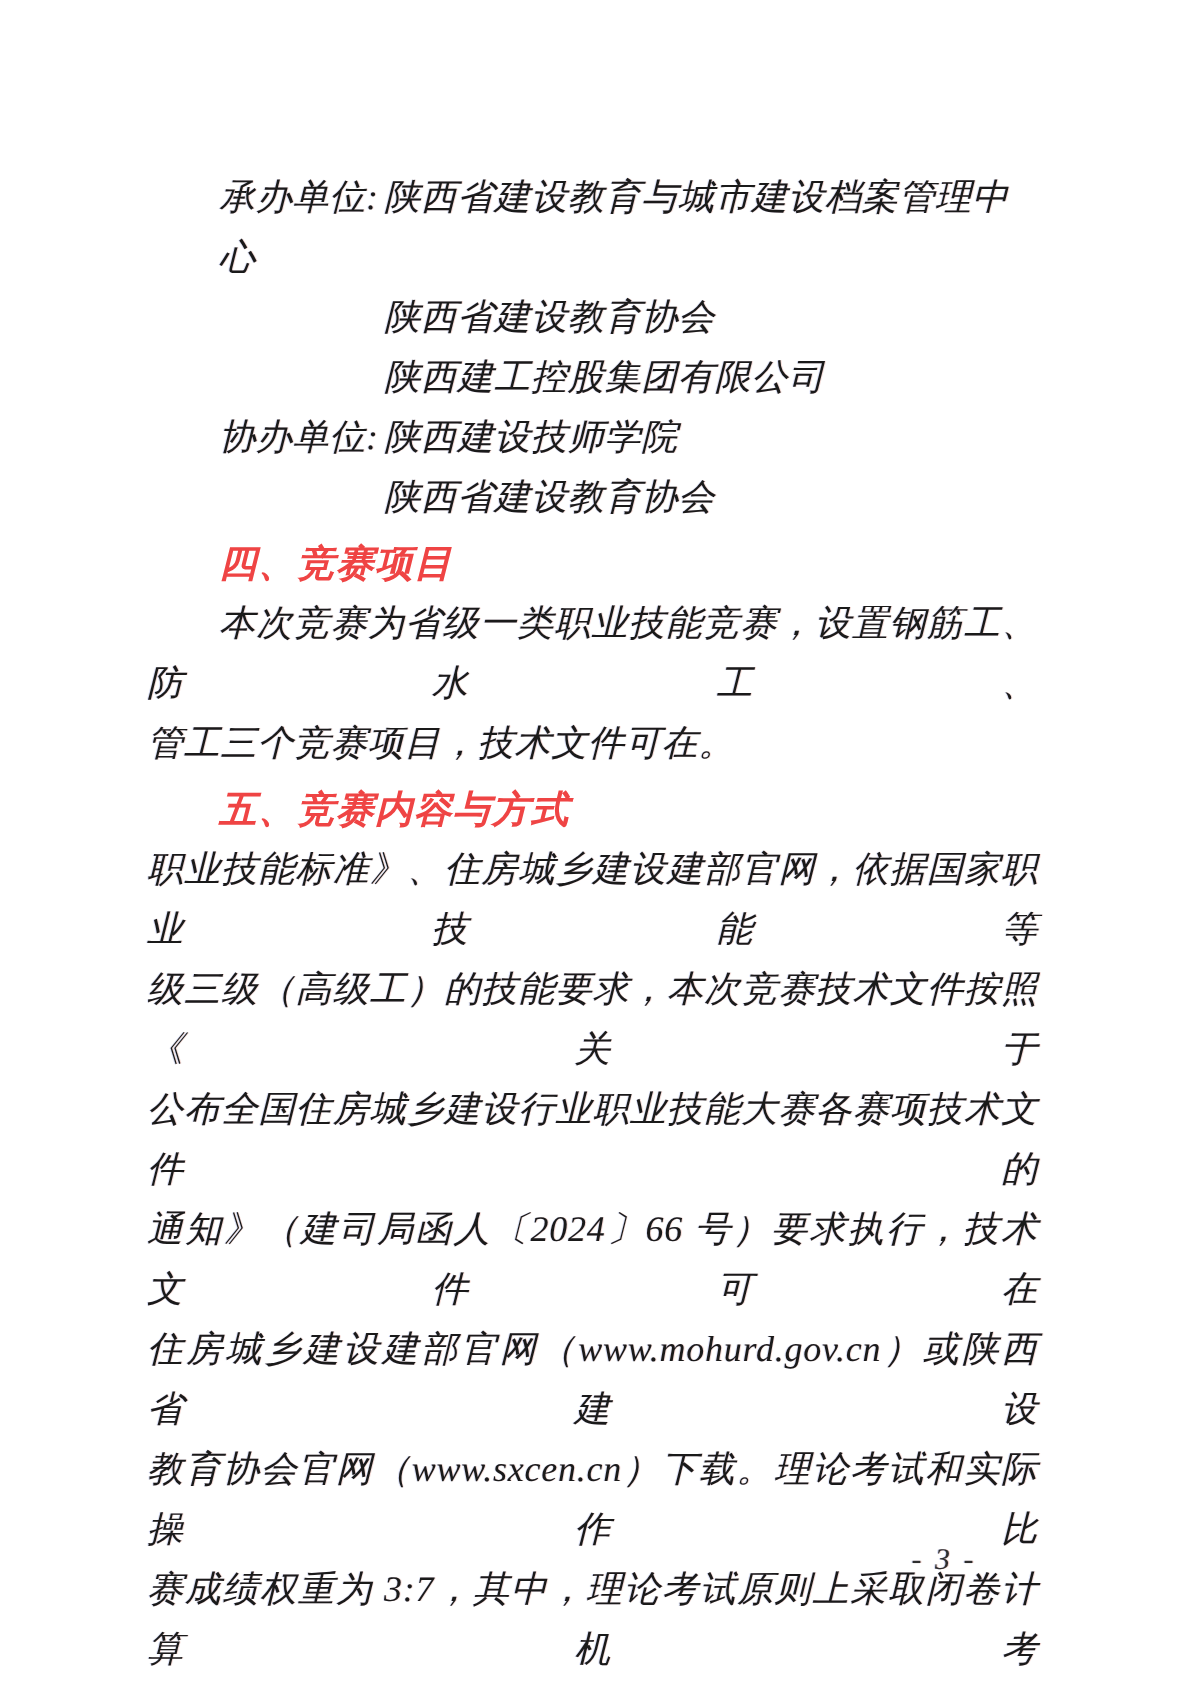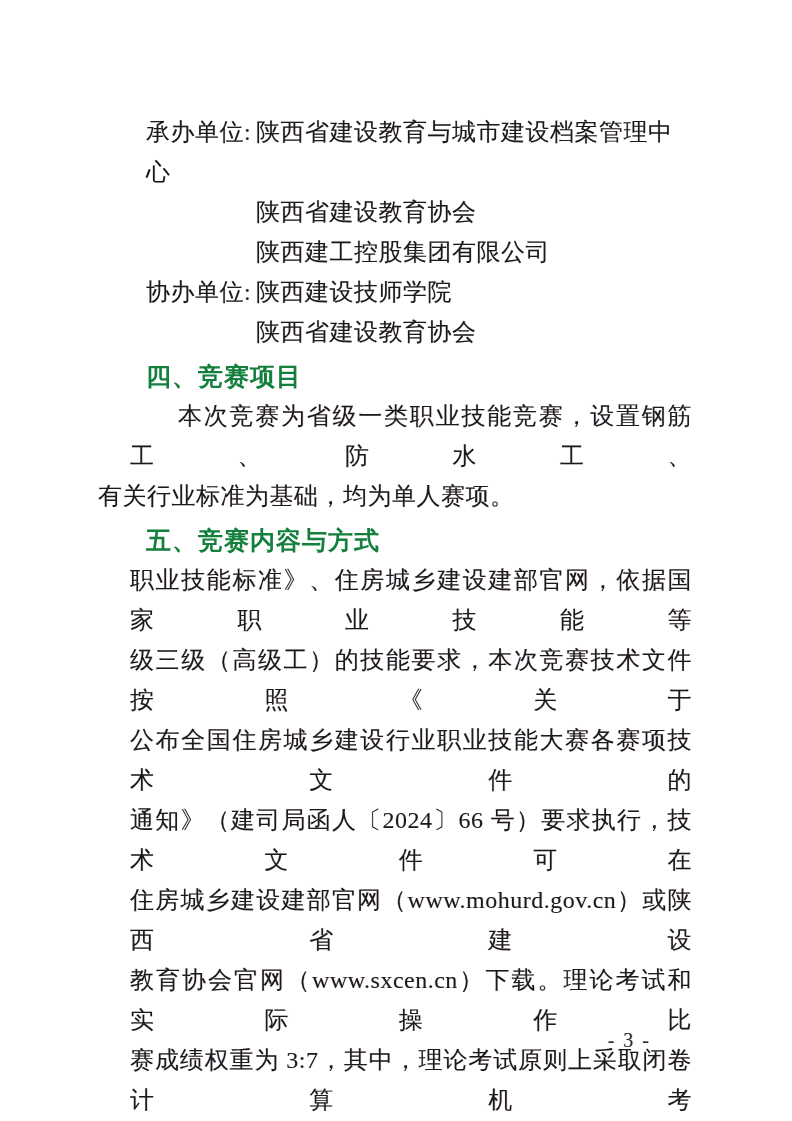--- a/index.html
+++ b/index.html
@@ -8,39 +8,39 @@
     background: #ffffff;
   }
   .page {
     position: relative;
     width: 753px;
     height: 1121px;
     background: #ffffff;
     overflow: hidden;
     font-family: "Liberation Serif", "DejaVu Serif", serif;
     color: #1a1a1a;
+    font-style: italic;
   }
   .content {
     position: absolute;
     top: 112px;
     left: 98px;
     width: 594px;
   }
   .line {
     font-size: 24px;
     line-height: 40px;
     letter-spacing: 0.5px;
     white-space: normal;
     
     text-shadow: 0.6px 0 0 rgba(200, 60, 40, 0.18), -0.6px 0 0 rgba(50, 80, 200, 0.18);
   }
   .just {
     text-align: justify;
     text-align-last: justify;
-    margin-left: 32px;
   }
   .indent {
     text-indent: 2em;
   }
   .org-row {
     padding-left: 48px;
   }
   .org-label {
     display: inline-block;
     width: 110px;
@@ -50,21 +50,21 @@
   }
   .heading {
     font-family: "Liberation Sans", "DejaVu Sans", sans-serif;
     font-weight: 700;
     font-size: 25px;
     line-height: 40px;
     padding-left: 48px;
     margin-top: 4px;
     letter-spacing: 1px;
     text-shadow: none;
-    color: #15803d;
+    color: #ef4444;
   }
   .page-number {
     position: absolute;
     top: 1028px;
     right: 102px;
     font-size: 20px;
     line-height: 24px;
     letter-spacing: 2px;
     color: #2e2e2e;
     font-family: "Liberation Serif", "DejaVu Serif", serif;
@@ -82,21 +82,21 @@
     </div>
     <div class="line org-item">陕西省建设教育协会</div>
     <div class="line org-item">陕西建工控股集团有限公司</div>
     <div class="line org-row">
       <span class="org-label">协办单位:</span><span>陕西建设技师学院</span>
     </div>
     <div class="line org-item">陕西省建设教育协会</div>
 
     <div class="heading">四、竞赛项目</div>
     <div class="line just indent">本次竞赛为省级一类职业技能竞赛，设置钢筋工、防水工、</div>
-    <div class="line">有关行业标准为基础，均为单人赛项。</div>
+    <div class="line">管工三个竞赛项目，技术文件可在。</div>
 
     <div class="heading">五、竞赛内容与方式</div>
     <div class="line just">职业技能标准》、住房城乡建设建部官网，依据国家职业技能等</div>
     <div class="line just">级三级（高级工）的技能要求，本次竞赛技术文件按照《关于</div>
     <div class="line just">公布全国住房城乡建设行业职业技能大赛各赛项技术文件的</div>
     <div class="line just">通知》（建司局函人〔2024〕66 号）要求执行，技术文件可在</div>
     <div class="line just">住房城乡建设建部官网（www.mohurd.gov.cn）或陕西省建设</div>
     <div class="line just">教育协会官网（www.sxcen.cn）下载。理论考试和实际操作比</div>
     <div class="line just">赛成绩权重为 3:7，其中，理论考试原则上采取闭卷计算机考</div>
 

